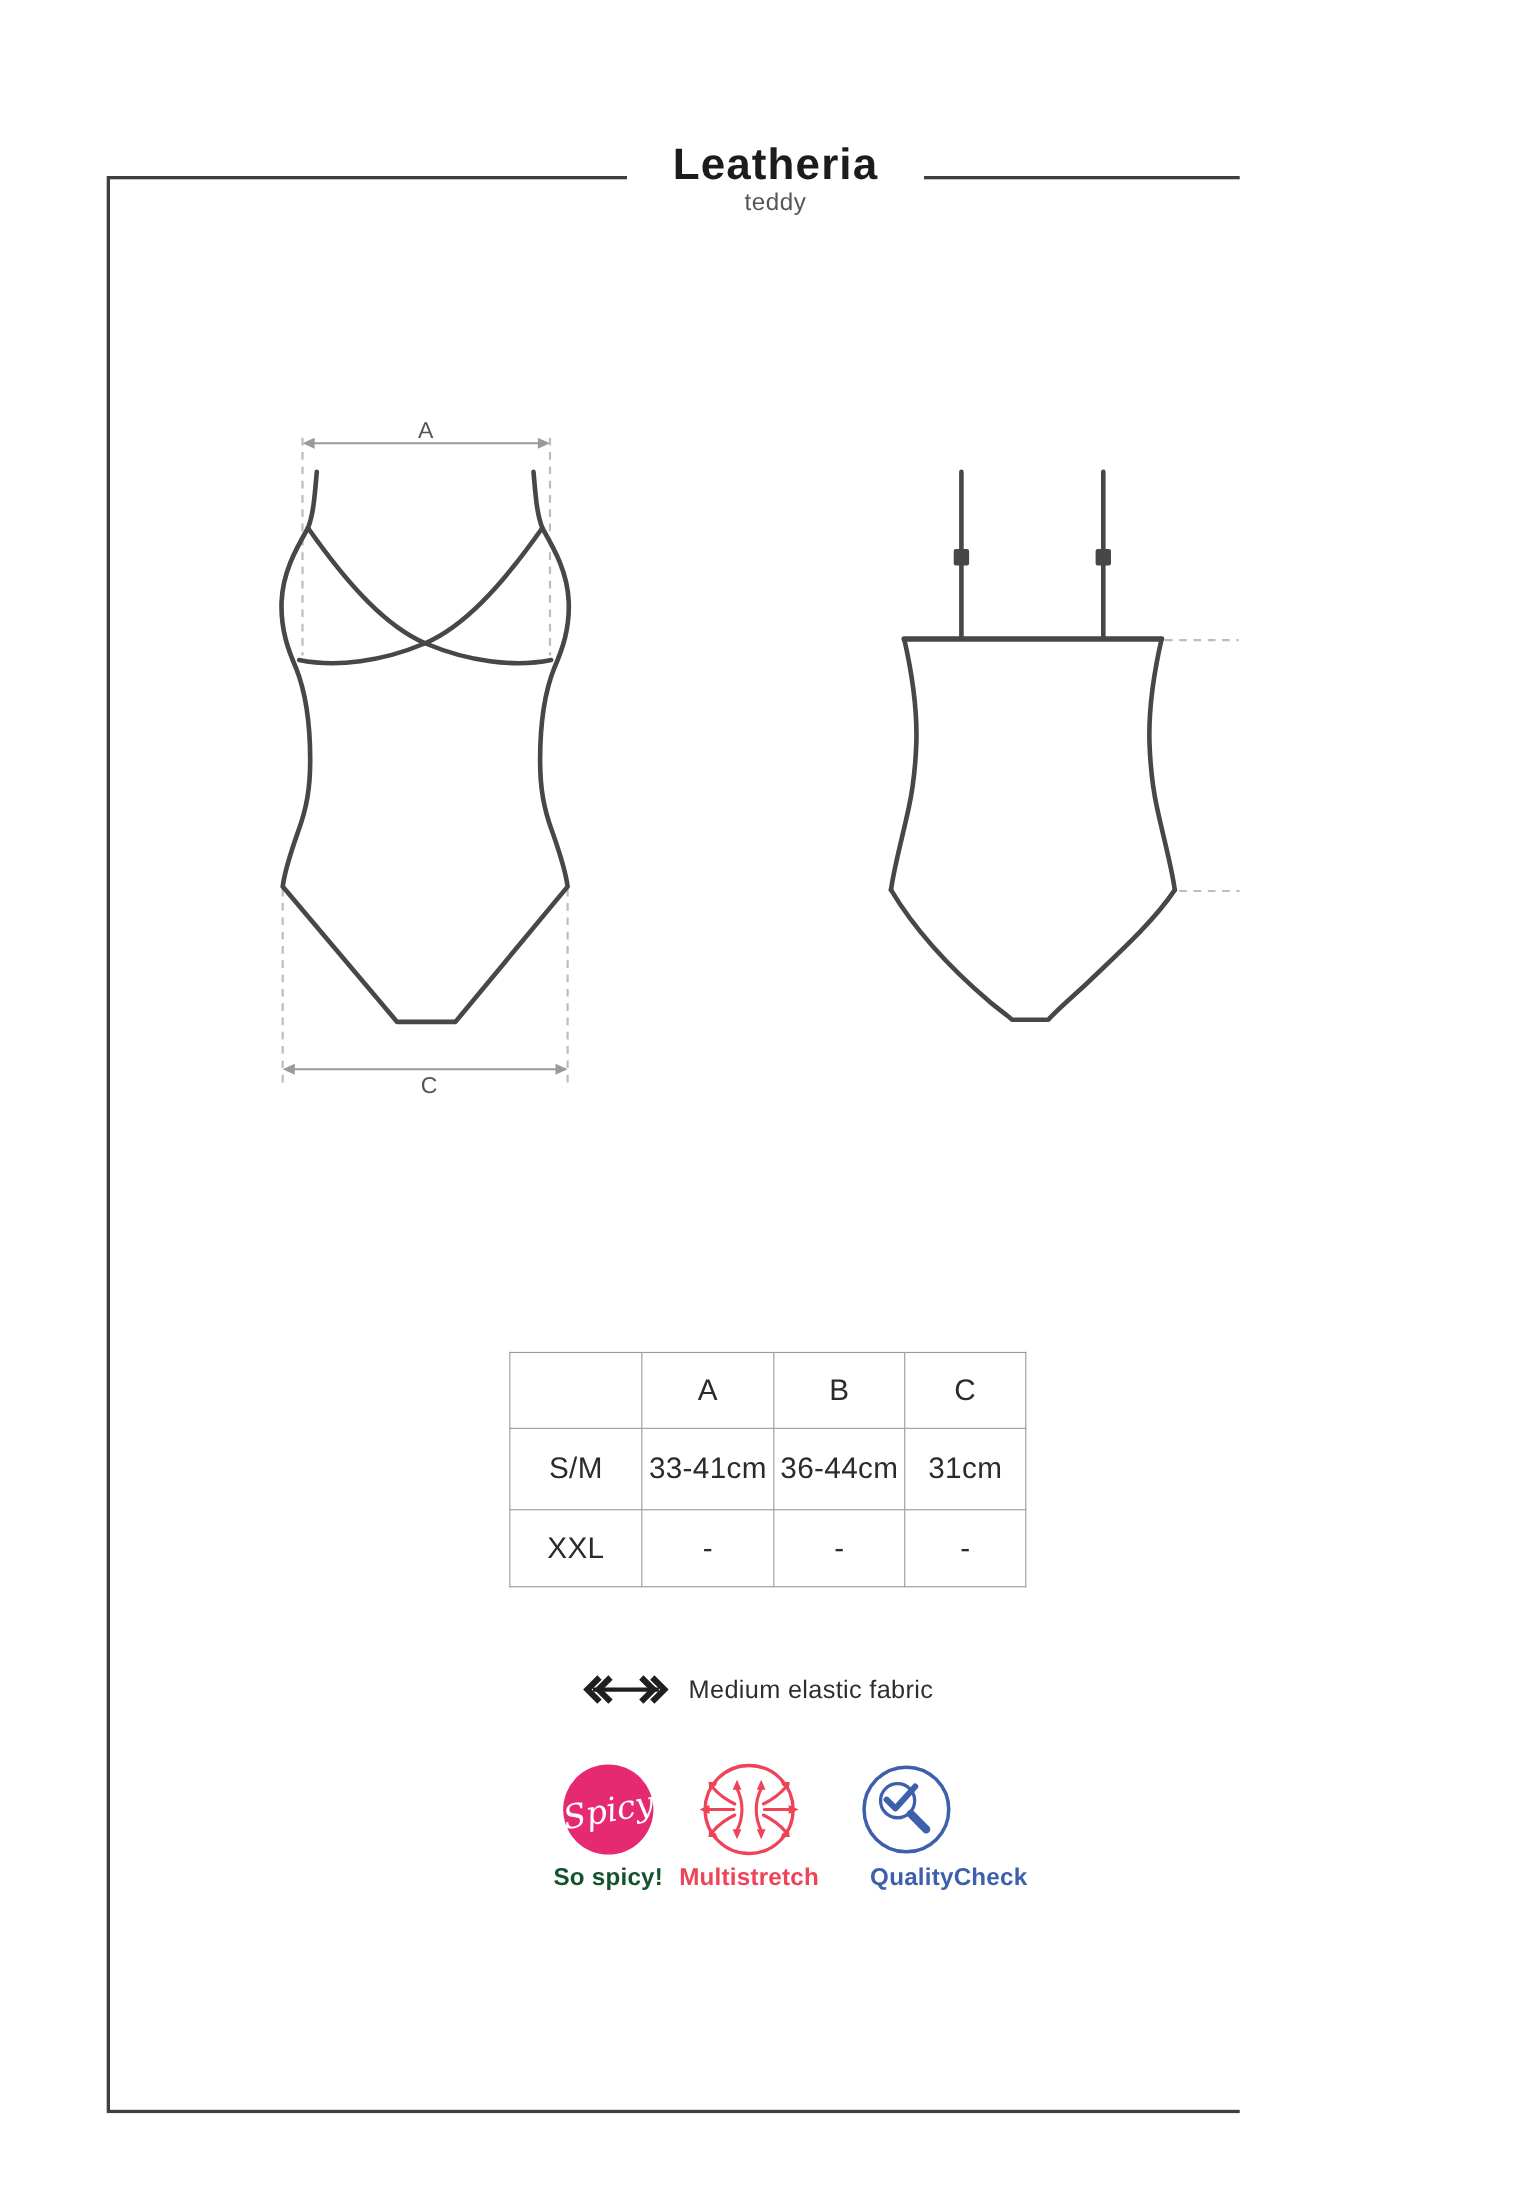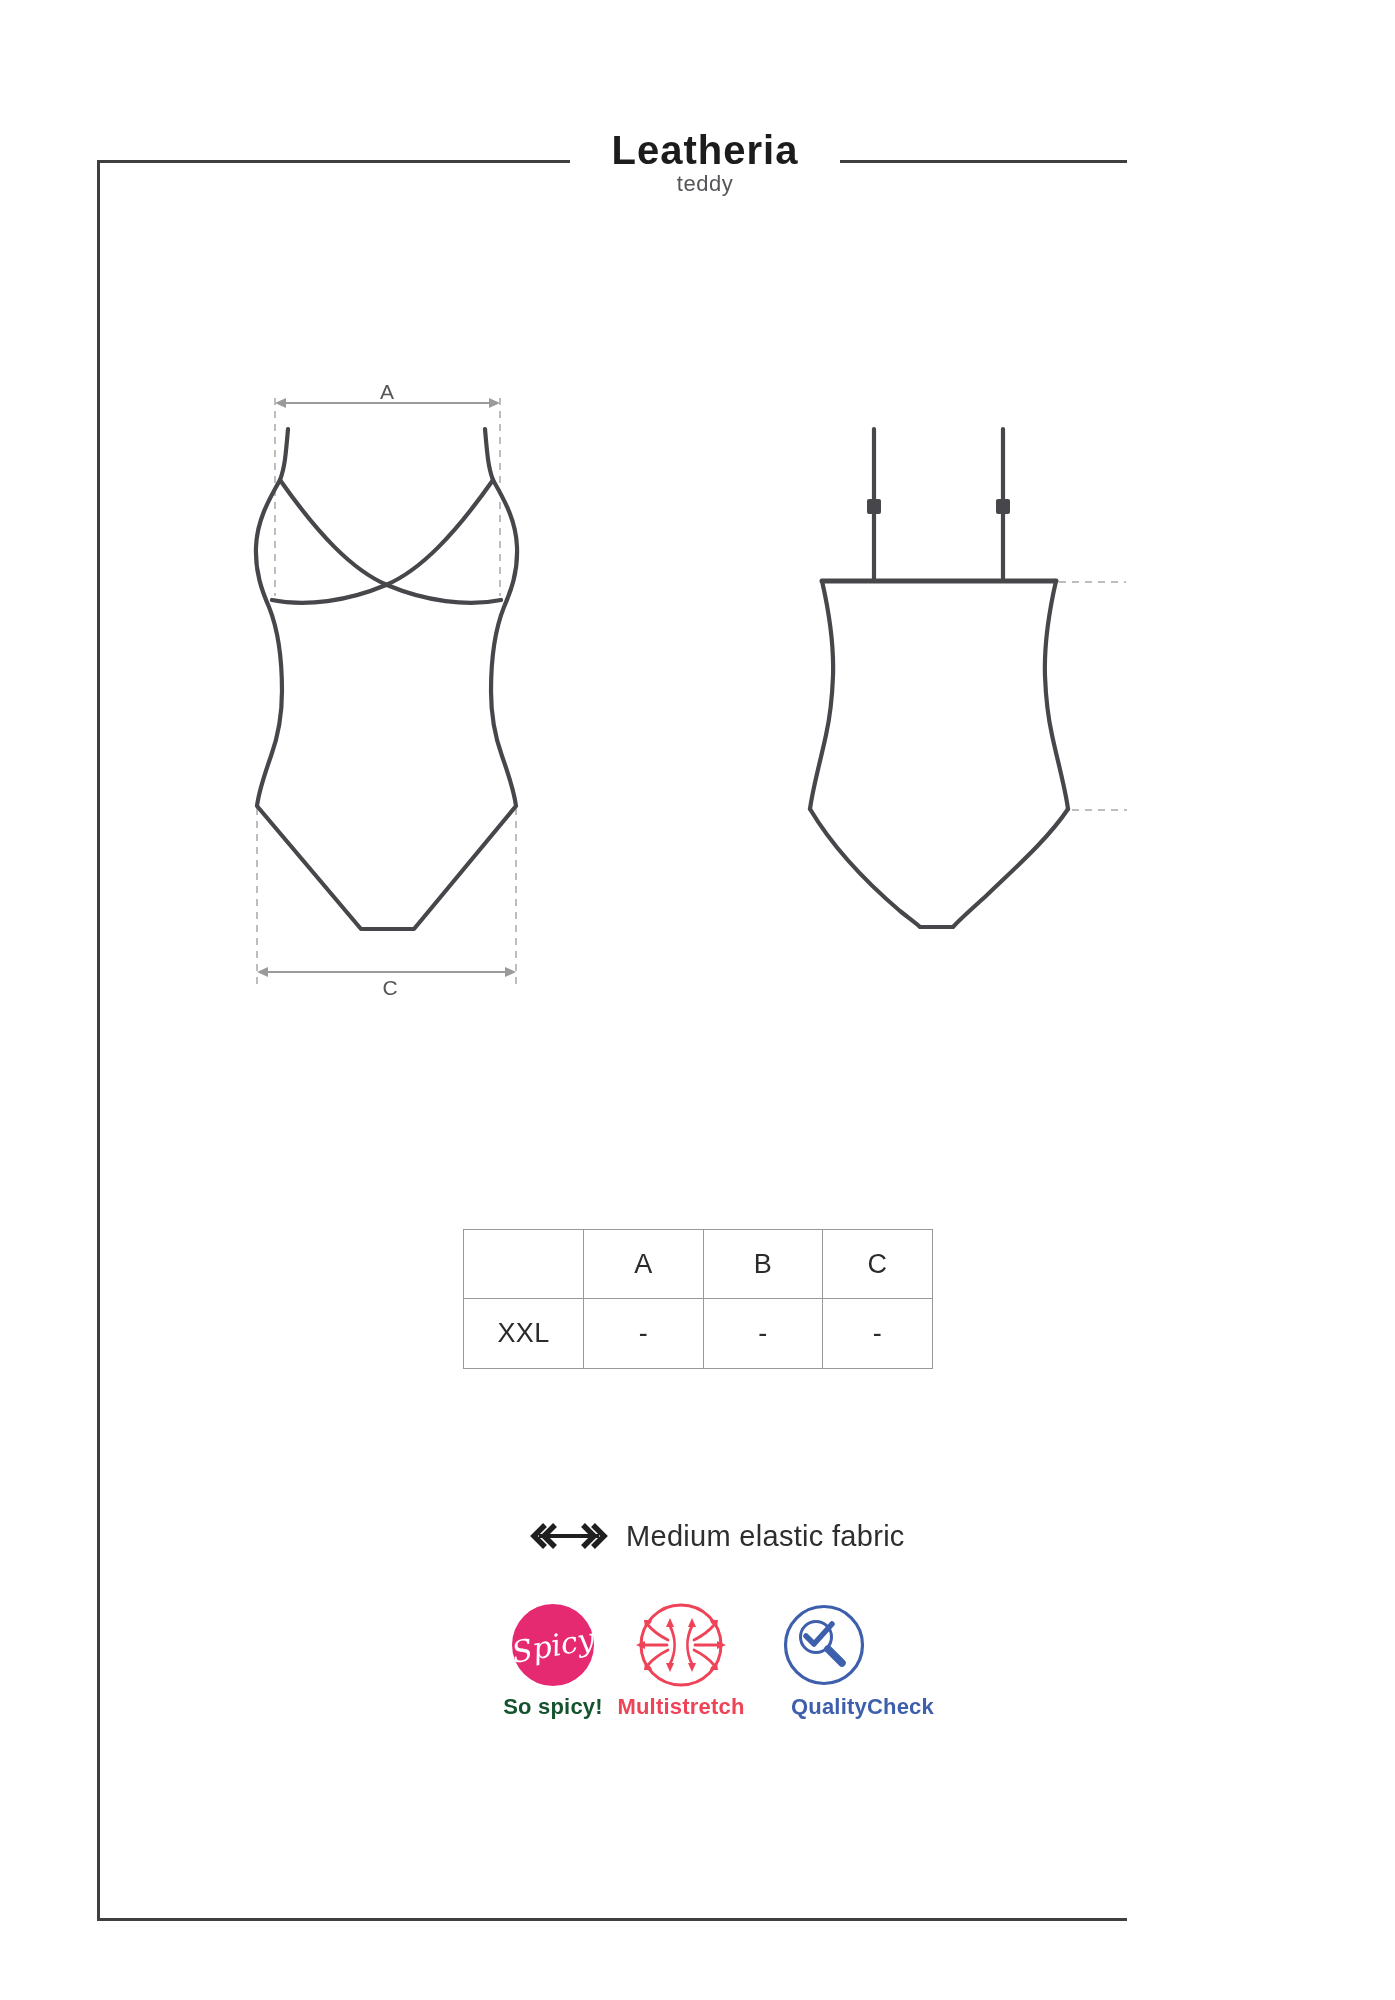--- a/index.html
+++ b/index.html
@@ -33,21 +33,21 @@
   .size-table td,.size-table th{
     border:1.5px solid #999999;text-align:center;vertical-align:middle;
     font-weight:400;padding:0;letter-spacing:.3px;
   }
   .col-size{width:120px}.col-a{width:120px}.col-b{width:119px}.col-c{width:110px}
   .row-head{height:69px}.row-sm{height:74px}.row-lxl{height:73px}.row-xxl{height:70px}
   .fabric-note{
     position:absolute;left:527px;top:1521px;z-index:3;
     display:flex;align-items:center;gap:15px;
   }
-  .fabric-note .txt{font-size:29px;color:#2e2e2e;line-height:30px;letter-spacing:.3px;}
+  .fabric-note .txt{font-size:23px;color:#2e2e2e;line-height:30px;letter-spacing:.3px;}
   .badge-label{
     position:absolute;width:220px;text-align:center;top:1694px;z-index:3;
     font-size:22px;font-weight:700;letter-spacing:.2px;
   }
   .badge-label.spicy{left:443px;}
   .badge-label.multi{left:571px;}
   .badge-label.quality{left:714px;}
 </style>
 </head>
 <body>
@@ -174,20 +174,26 @@
         <col class="col-b">
         <col class="col-c">
     </colgroup>
     <tbody>
       <tr class="row-head">
         <th></th>
         <th>A</th>
         <th>B</th>
         <th>C</th>
       </tr>
+      <tr class="row-sm">
+        <td>S/M</td>
+        <td>33-41cm</td>
+        <td>36-44cm</td>
+        <td>31cm</td>
+      </tr>
       <tr class="row-xxl">
         <td>XXL</td>
         <td>-</td>
         <td>-</td>
         <td>-</td>
       </tr>
     </tbody>
   </table>
 
   <div class="fabric-note">

